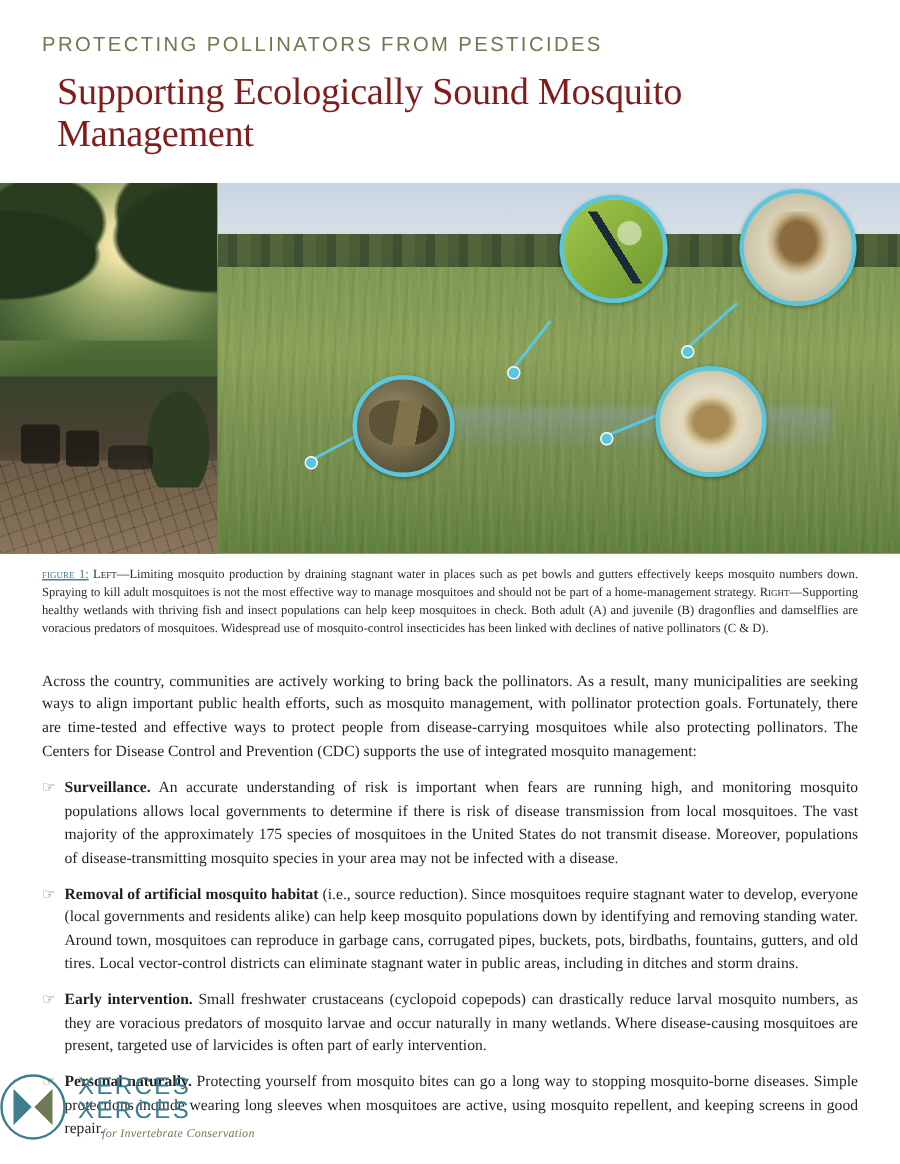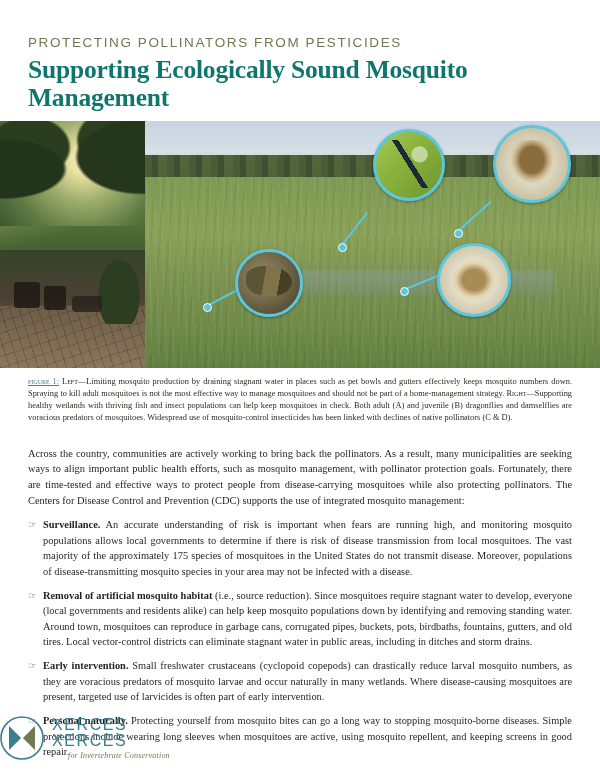--- a/index.html
+++ b/index.html
@@ -16,38 +16,38 @@
   }
   .page {
     position: relative;
     width: 600px;
     height: 776px;
     box-sizing: border-box;
   }
 
   
   .header {
-    padding: 35px 28px 10px 28px;
+    padding: 22px 28px 10px 28px;
   }
   .eyebrow {
     font-family: "Liberation Sans", sans-serif;
     font-size: 13.5px;
     letter-spacing: 1.6px;
     color: #6f7a52;
     text-transform: uppercase;
     font-weight: 400;
     margin: 0 0 6px 0;
   }
   .headline {
     font-family: "Liberation Serif", serif;
     font-size: 25.5px;
     line-height: 1.08;
-    color: #0f766e;
-    font-weight: 700;
-    margin: 0;
+    color: #7f1d1d;
+    font-weight: 400;
+    margin: 10px;
     letter-spacing: -0.2px;
   }
 
   
   .photo-band {
     position: relative;
     width: 600px;
     height: 247px;
     display: flex;
     background: #2f3b20;

